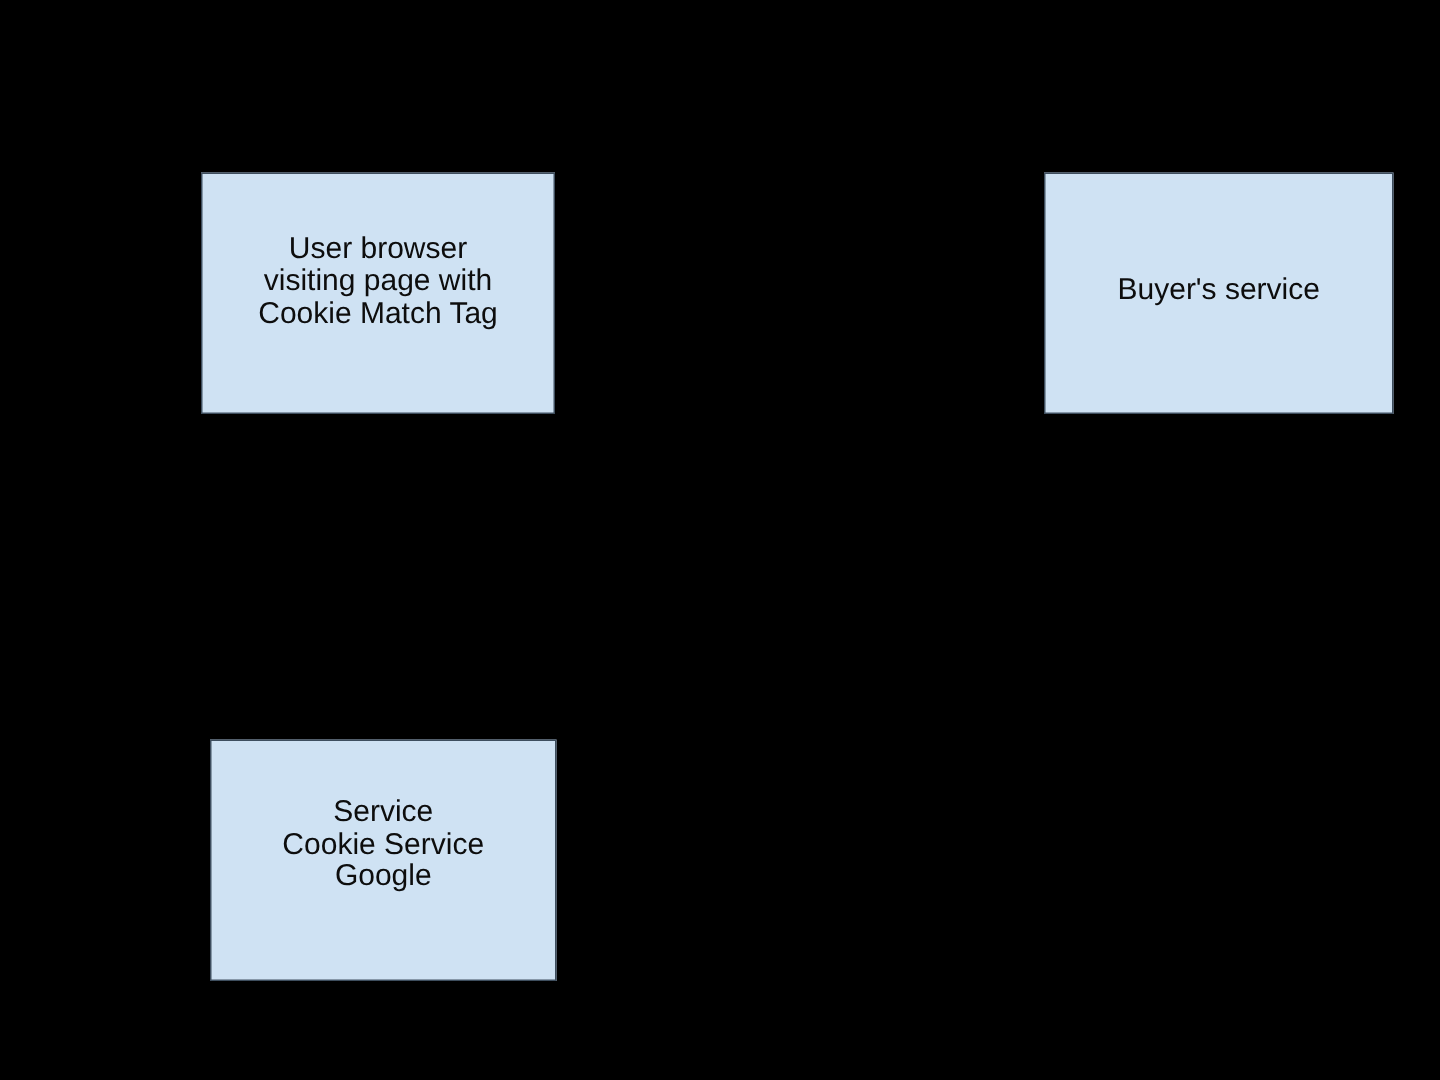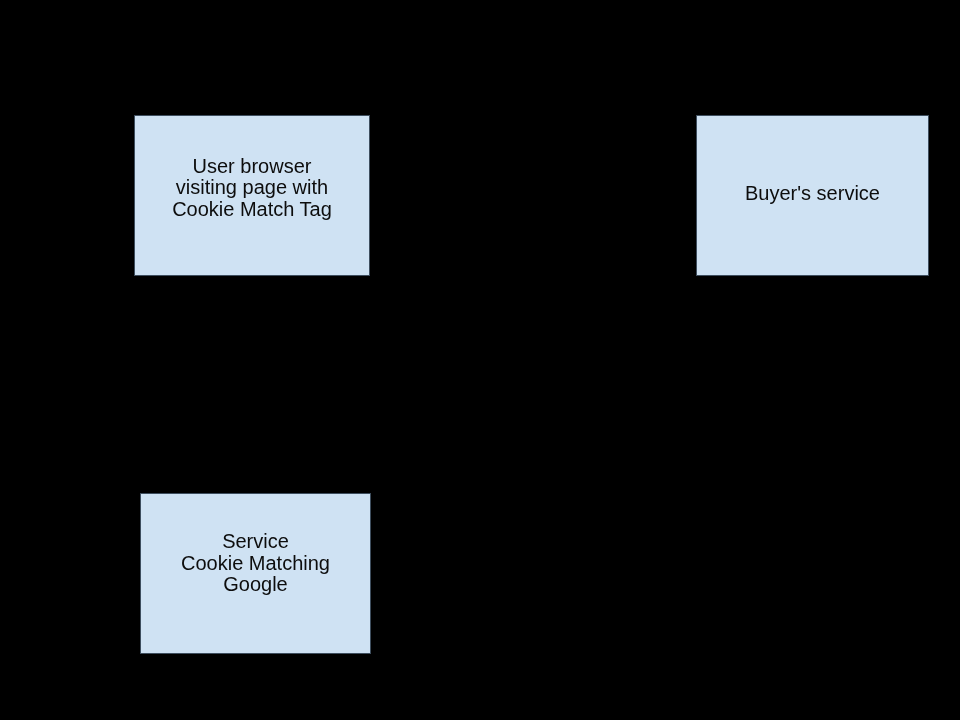--- a/index.html
+++ b/index.html
@@ -55,17 +55,17 @@
     <span>visiting page with</span>
     <span>Cookie Match Tag</span>
   </div>
 
   <div class="node" id="node-buyers-service">
     <span>Buyer's service</span>
   </div>
 
   <div class="node" id="node-google-cms">
     <span>Service</span>
-    <span>Cookie Matching</span>
+    <span>Cookie Service</span>
     <span>Google</span>
   </div>
 
 </div>
 
 </body></html>

